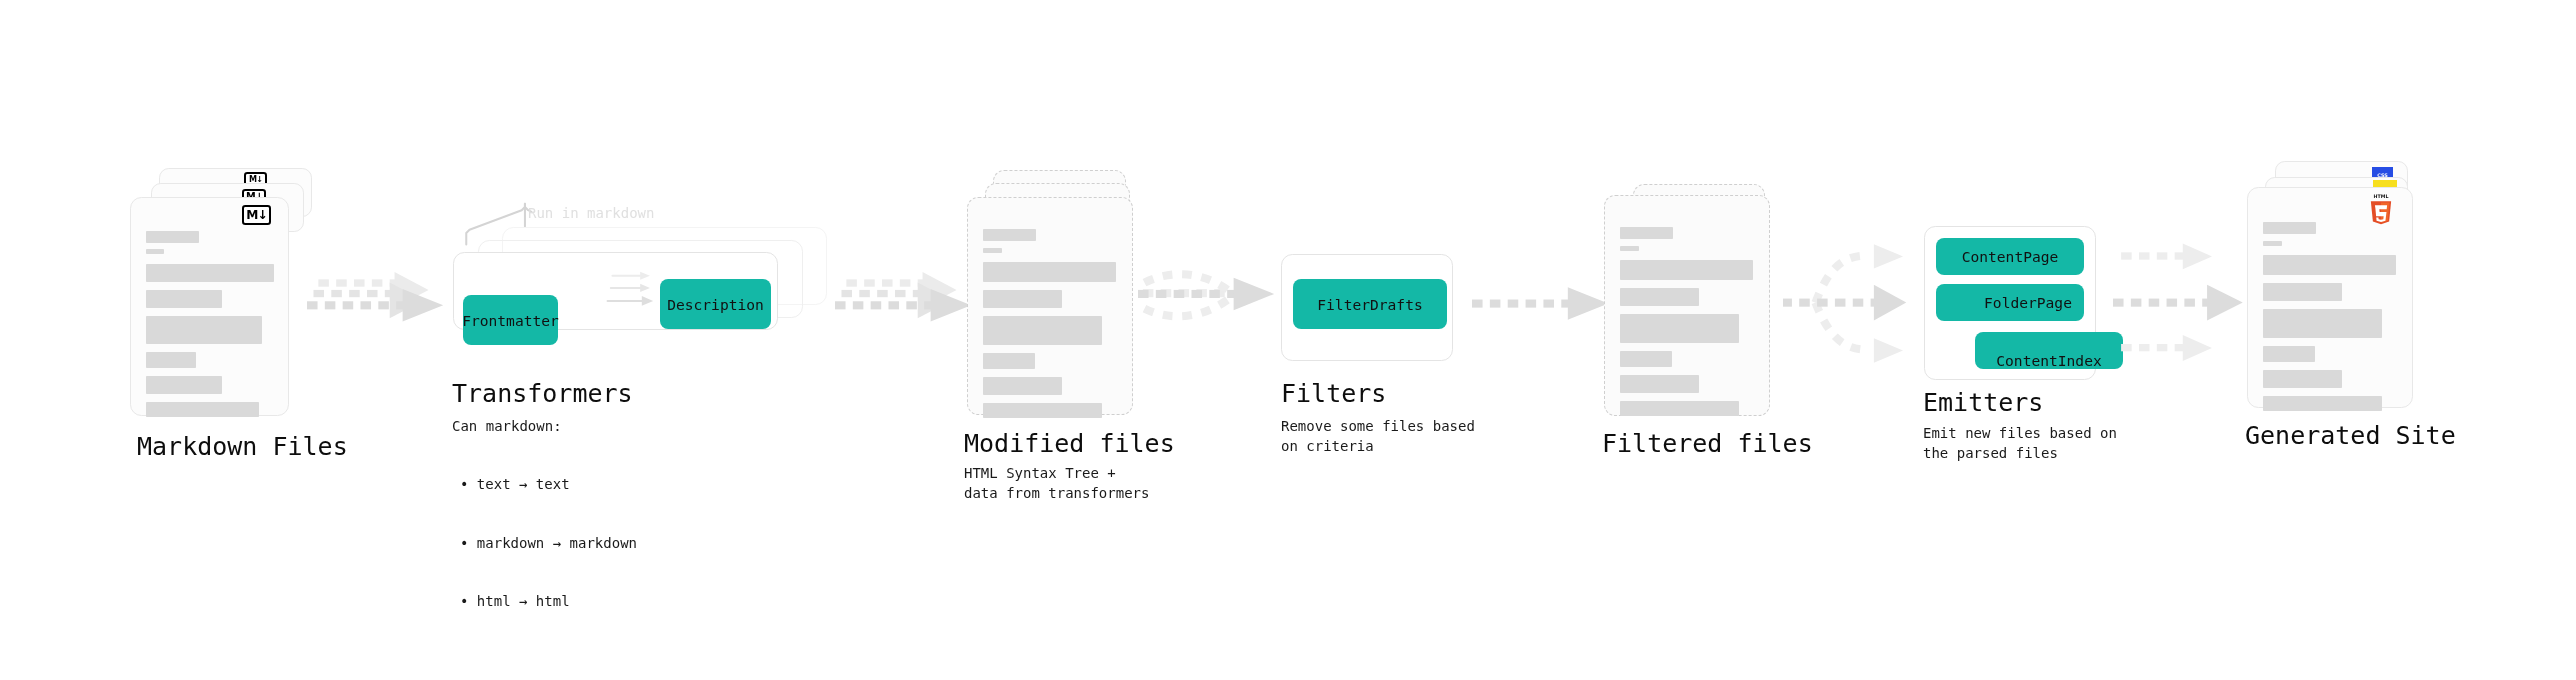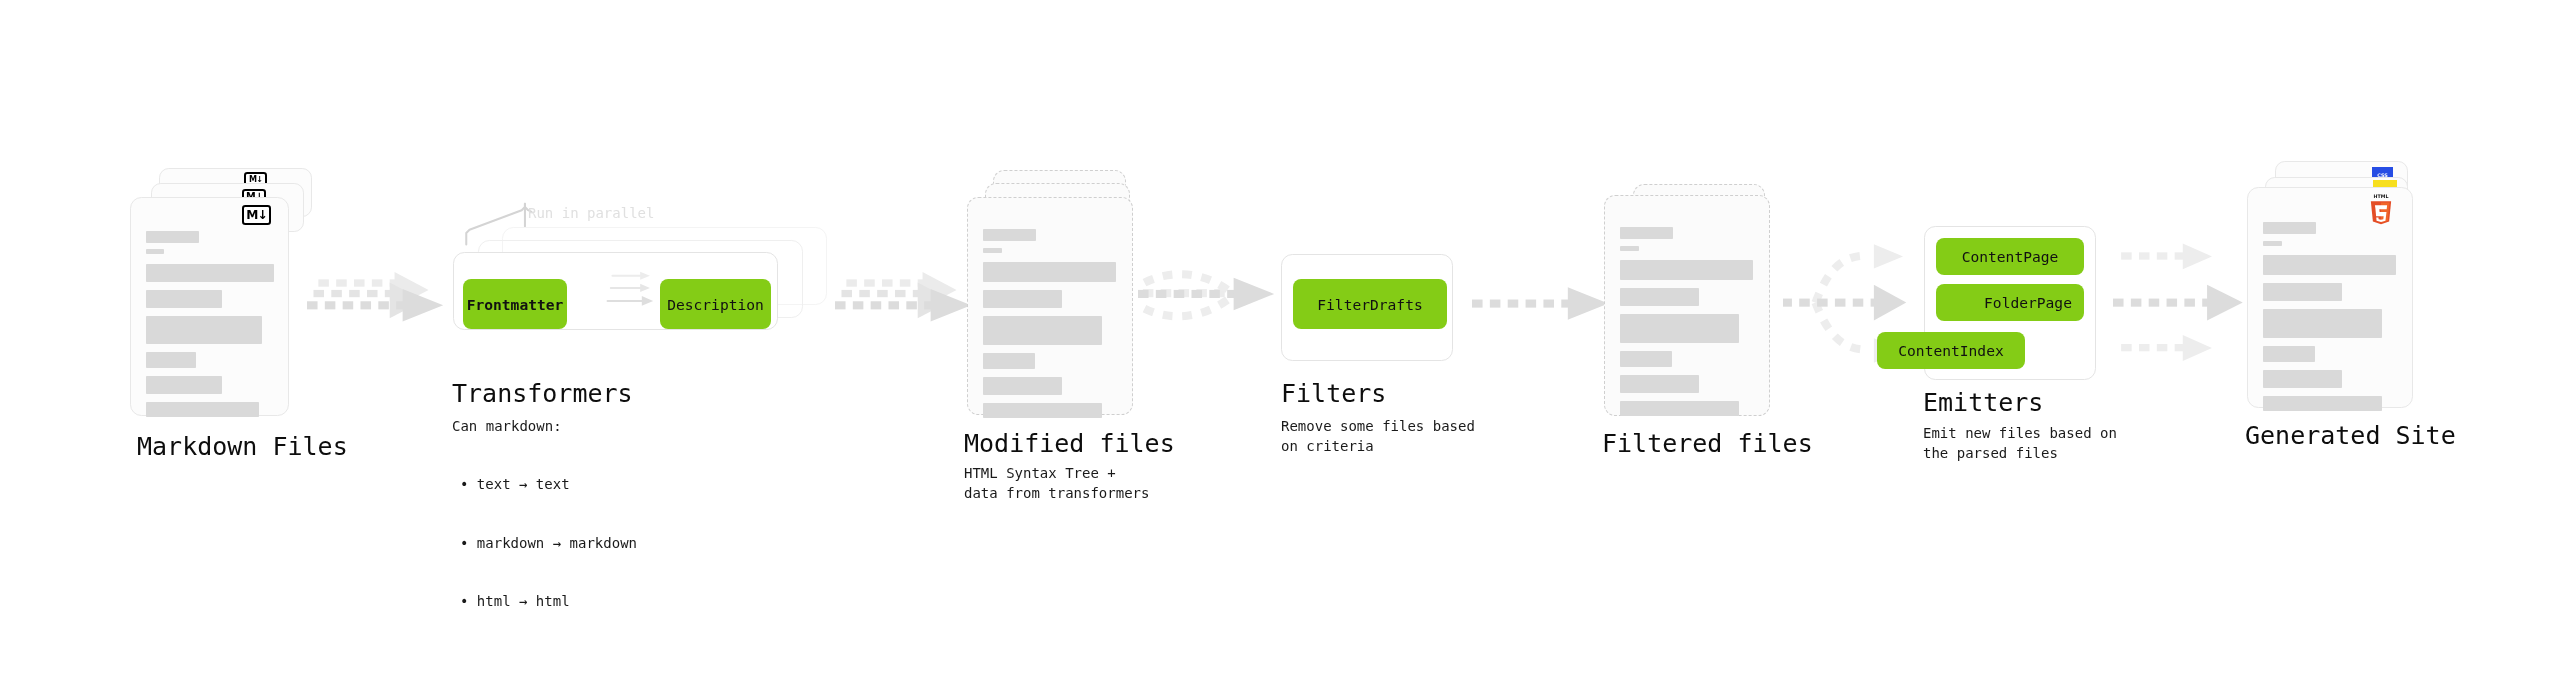--- a/index.html
+++ b/index.html
@@ -93,21 +93,21 @@
     background: #ffffff;
     border: 1.6px solid #e4e4e4;
     border-radius: 11.4px;
   }
   .box.ghost1 { border-color: #efefef; background: transparent; }
   .box.ghost2 { border-color: #f4f4f4; background: transparent; }
 
   
   .pill {
     position: absolute;
-    background: #84cc16;
+    background: #14b8a6;
     border-radius: 8.1px;
     display: flex;
     align-items: center;
     justify-content: center;
     font-family: "DejaVu Sans Mono", "Liberation Mono", monospace;
     font-size: 14.6px;
     color: #111;
     white-space: nowrap;
   }
   .pill.g1 { background: #e6e6e6; }
@@ -209,21 +209,21 @@
       <rect x="88" y="31" width="13" height="10"></rect>
         <rect x="110" y="31" width="13" height="10"></rect>
       <path d="M118 16 L168 36 L118 56 Z"></path>
     </g>
   </svg>
 
   <svg class="abs" style="left:463px; top:202px;" width="163" height="49" viewBox="0 0 200 60">
     <path d="M4 52 L4 38 L8 34 L72 10 L76 6 L76 2 L76 6 L80 10 L84 12" fill="none" stroke="#d4d4d4" stroke-width="2.5" stroke-linejoin="round" stroke-linecap="round"></path>
     <path d="M76 2 L76 30" fill="none" stroke="#d4d4d4" stroke-width="2.5" stroke-linecap="round"></path>
   </svg>
-  <div class="runlabel" style="left:528px; top:205px;">Run in parallel</div>
+  <div class="runlabel" style="left:528px; top:205px;">Run in markdown</div>
 
   <div class="box ghost2" style="left:502px; top:227px; width:325px; height:78px;"></div>
   <div class="box ghost1" style="left:478px; top:240px; width:325px; height:78px;"></div>
 
   <div class="pill g2" style="left:507px; top:252px; width:104px; height:50px;"></div>
   <div class="pill g2" style="left:655px; top:252px; width:111px; height:50px;"></div>
   <div class="pill g1" style="left:486px; top:265px; width:104px; height:50px;"></div>
   <div class="pill g1" style="left:635px; top:265px; width:111px; height:50px;"></div>
 
   <div class="box" style="left:453px; top:252px; width:325px; height:78px;"></div>
@@ -236,21 +236,21 @@
     <g stroke="#e6e6e6" stroke-width="2.5" fill="#e6e6e6">
       <line x1="12" y1="22" x2="50" y2="22" stroke-linecap="round"></line>
       <path d="M48 17 L60 22 L48 27 Z" stroke="none"></path>
     </g>
     <g stroke="#dedede" stroke-width="2.5" fill="#dedede">
       <line x1="8" y1="38" x2="52" y2="38" stroke-linecap="round"></line>
       <path d="M50 32 L64 38 L50 44 Z" stroke="none"></path>
     </g>
   </svg>
 
-  <div class="pill" style="left:463px; top:279px; width:104px; height:50px;font-weight:bold;">
+  <div class="pill" style="left:463px; top:295px; width:95px; height:50px;">
     <span>Frontmatter</span>
   </div>
   <div class="pill" style="left:660px; top:279px; width:111px; height:50px;">
     <span>Description</span>
   </div>
 
   <div class="title" style="left:452px; top:379px;">Transformers</div>
   <div class="caption" style="left:452px; top:417px;">Can markdown:</div>
   <div class="bullets" style="left:460px; top:436px;">
     <div>• text → text</div>
@@ -392,21 +392,21 @@
     </g>
   </svg>
 
   <div class="box" style="left:1924px; top:226px; width:172px; height:154px;"></div>
   <div class="pill" style="left:1936px; top:238px; width:148px; height:37px;">
     <span>ContentPage</span>
   </div>
   <div class="pill" style="left:1936px; top:284px; width:148px; height:37px;padding-left:36px;">
     <span>FolderPage</span>
   </div>
-  <div class="pill" style="left:1877px; top:332px; width:148px; height:37px;">
+  <div class="pill" style="left:1975px; top:332px; width:148px; height:37px;align-items:flex-end;">
     <span>ContentIndex</span>
   </div>
 
   <div class="title" style="left:1923px; top:388px;">Emitters</div>
   <div class="caption" style="left:1923px; top:424px;">Emit new files based on
 the parsed files</div>
 
   <svg class="abs" style="left:2113px; top:236px;" width="146" height="130" viewBox="0 0 180 160">
     <g fill="#ededed">
       <rect x="10" y="20" width="13" height="9"></rect>

